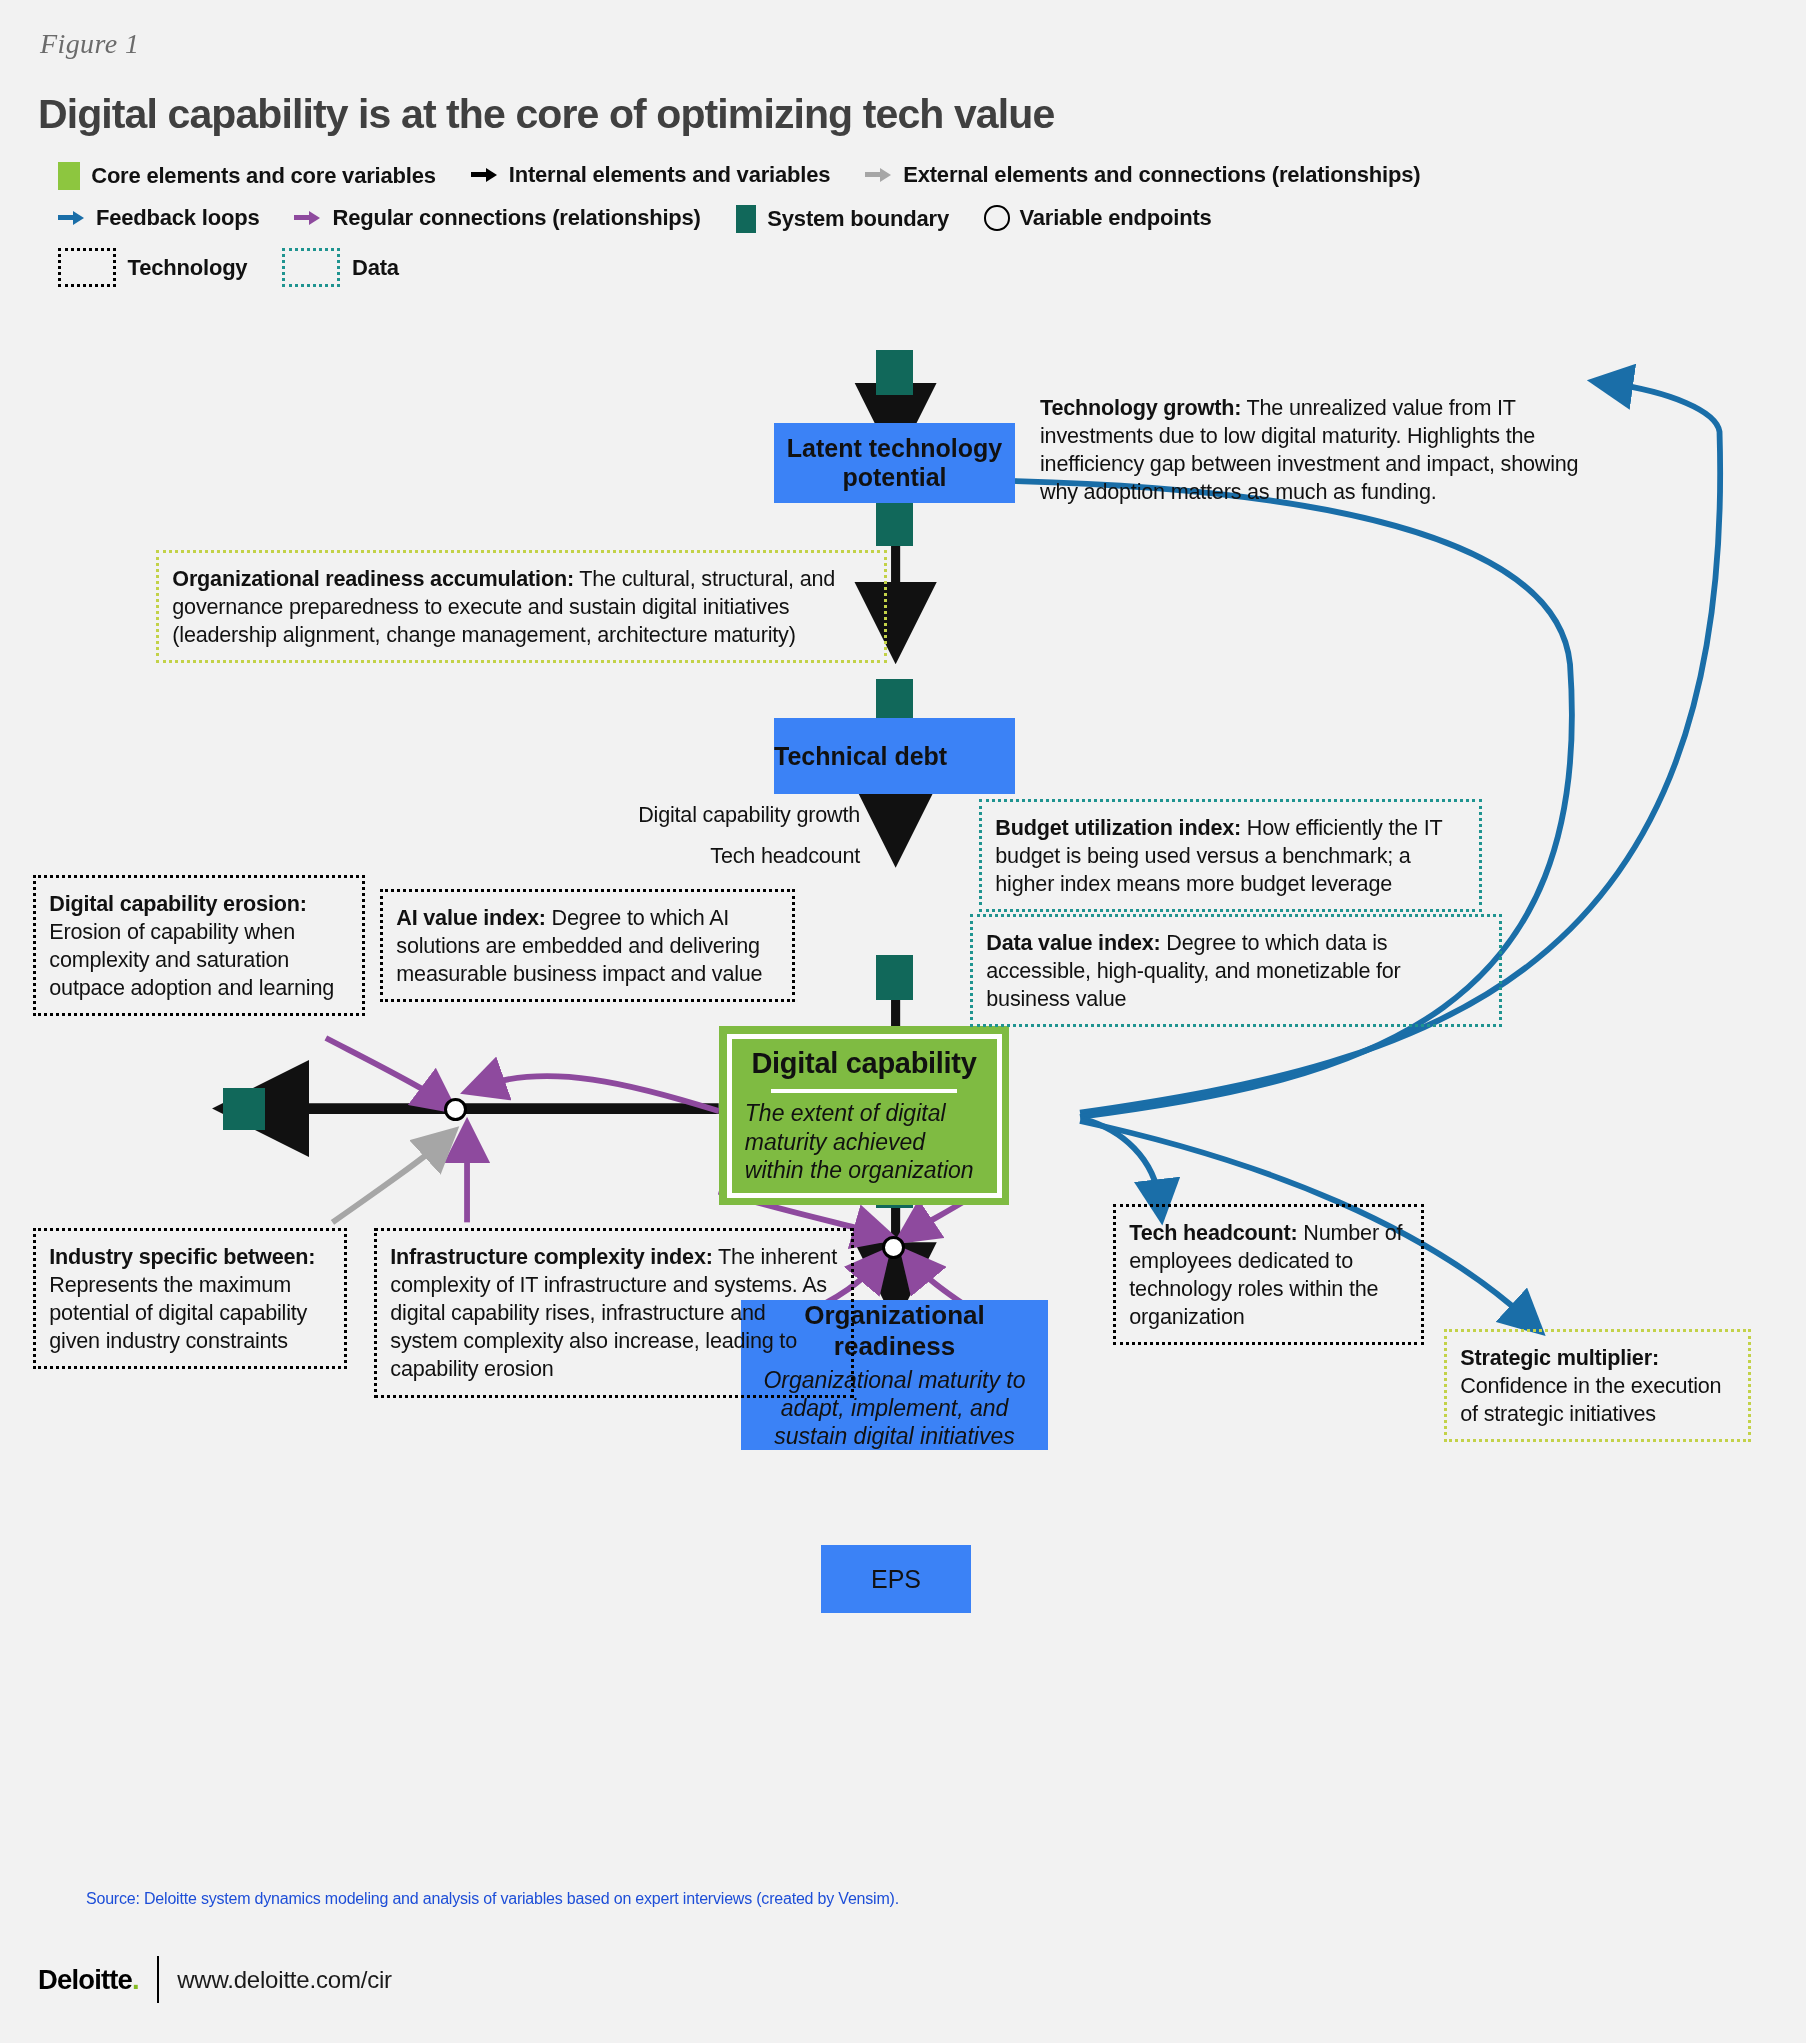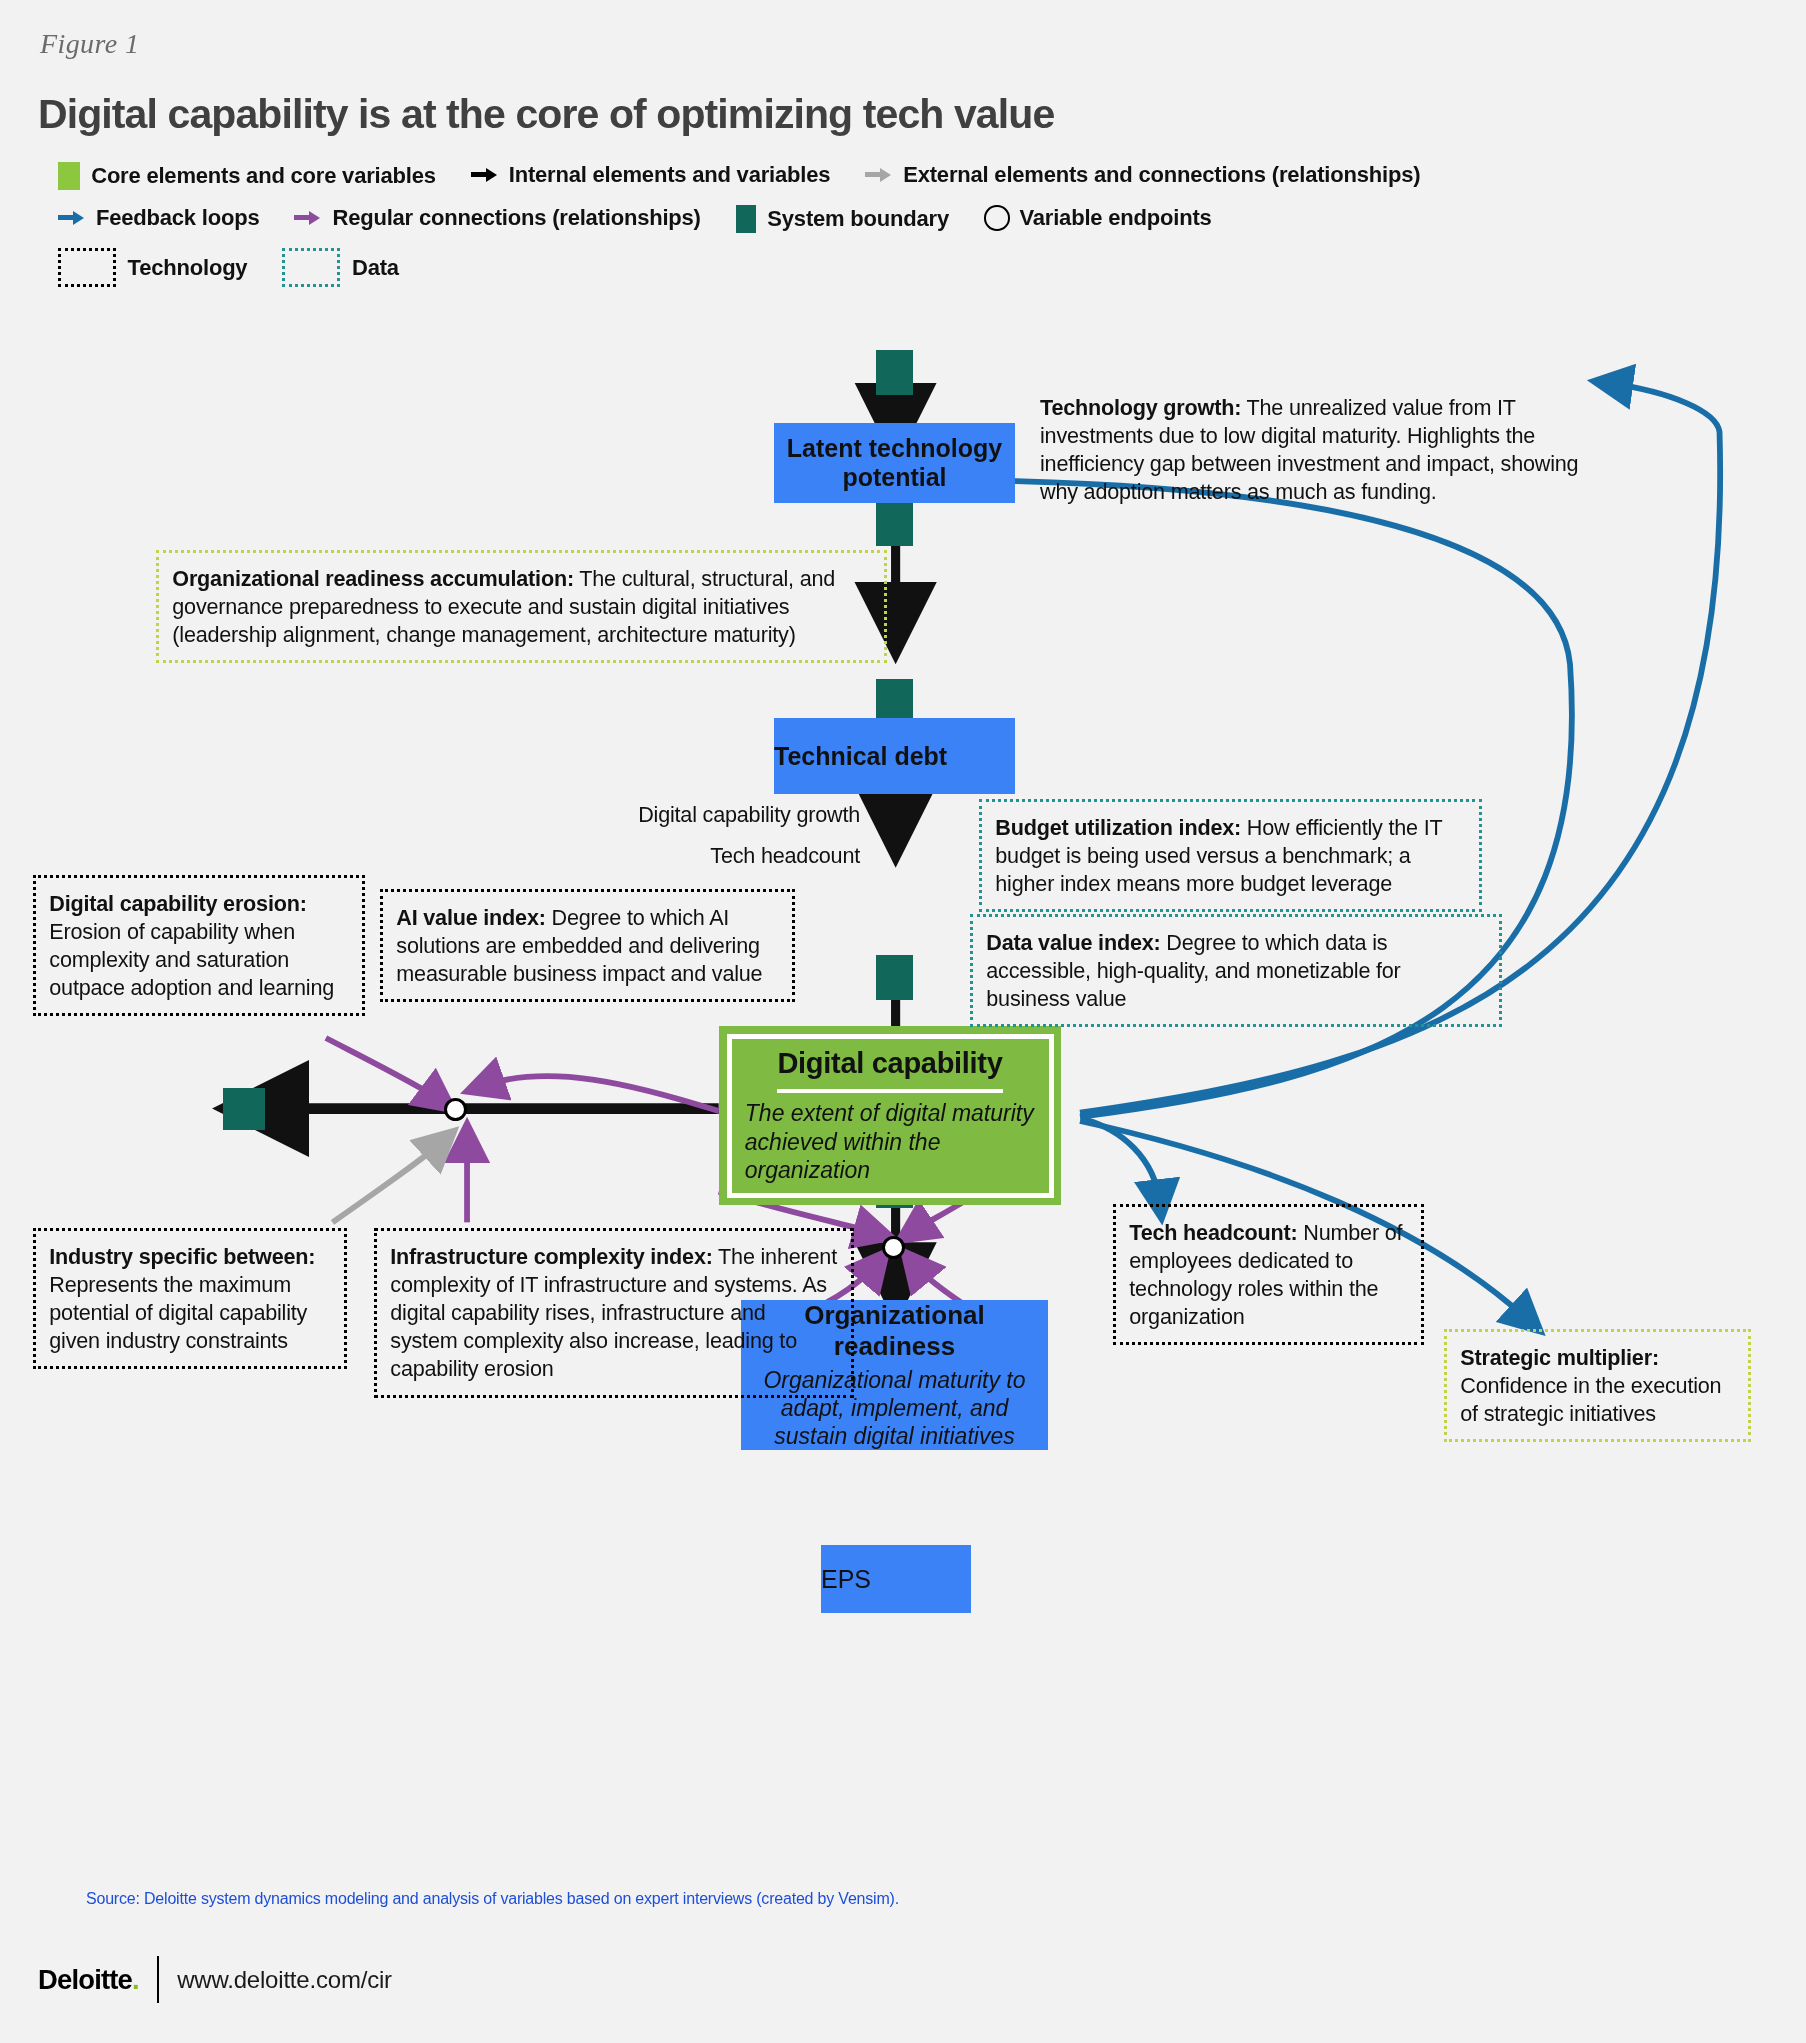--- a/index.html
+++ b/index.html
@@ -218,36 +218,36 @@
 
   <div class="node green" style="left:774px;top:91px;width:241px;height:80px;display:flex;align-items:center;justify-content:center;">
     <span class="ttl" style="font-size:25px;line-height:1.18;white-space:pre-line;">Latent technology
 potential</span>
   </div>
 
   <div class="node green" style="left:774px;top:386px;width:241px;height:76px;display:flex;align-items:center;">
     <span class="ttl" style="font-size:25px;">Technical debt</span>
   </div>
 
-  <div class="core" style="left:719px;top:694px;width:342px;height:179px;">
+  <div class="core" style="left:719px;top:694px;width:290px;height:179px;">
     <div class="core-in">
       <div class="core-ttl">Digital capability</div>
       <div class="core-rule"></div>
       <div class="core-sub">The extent of digital maturity achieved within the organization</div>
     </div>
   </div>
 
   <div class="node green" style="left:741px;top:968px;width:307px;height:150px;display:flex;flex-direction:column;align-items:center;justify-content:center;padding:0 10px;box-sizing:border-box;">
     <span class="ttl" style="font-size:26px;">Organizational readiness</span>
     <span class="sub" style="font-size:23px;line-height:1.22;margin-top:3.3px;">Organizational maturity to adapt, implement, and sustain digital initiatives</span>
   </div>
 
   <div class="node green" style="left:822px;top:961px;width:0px;height:0px;"></div>
 
-  <div class="node green" style="left:821px;top:1213px;width:150px;height:68px;display:flex;align-items:center;justify-content:flex-start;">
+  <div class="node green" style="left:821px;top:1213px;width:150px;height:68px;display:flex;align-items:center;justify-content:center;">
     <span class="ttl" style="font-size:25px;font-weight:normal;">EPS</span>
   </div>
 
   <div class="ann plain" style="left:1040px;top:62px;width:548px;">
     <b>Technology growth:</b><span> The unrealized value from IT investments due to low digital maturity. Highlights the inefficiency gap between investment and impact, showing why adoption matters as much as funding.</span>
   </div>
 
   <div class="ann dcr" style="left:156px;top:218px;width:731px;">
     <b>Organizational readiness accumulation:</b><span> The cultural, structural, and governance preparedness to execute and sustain digital initiatives (leadership alignment, change management, architecture maturity)</span>
   </div>

